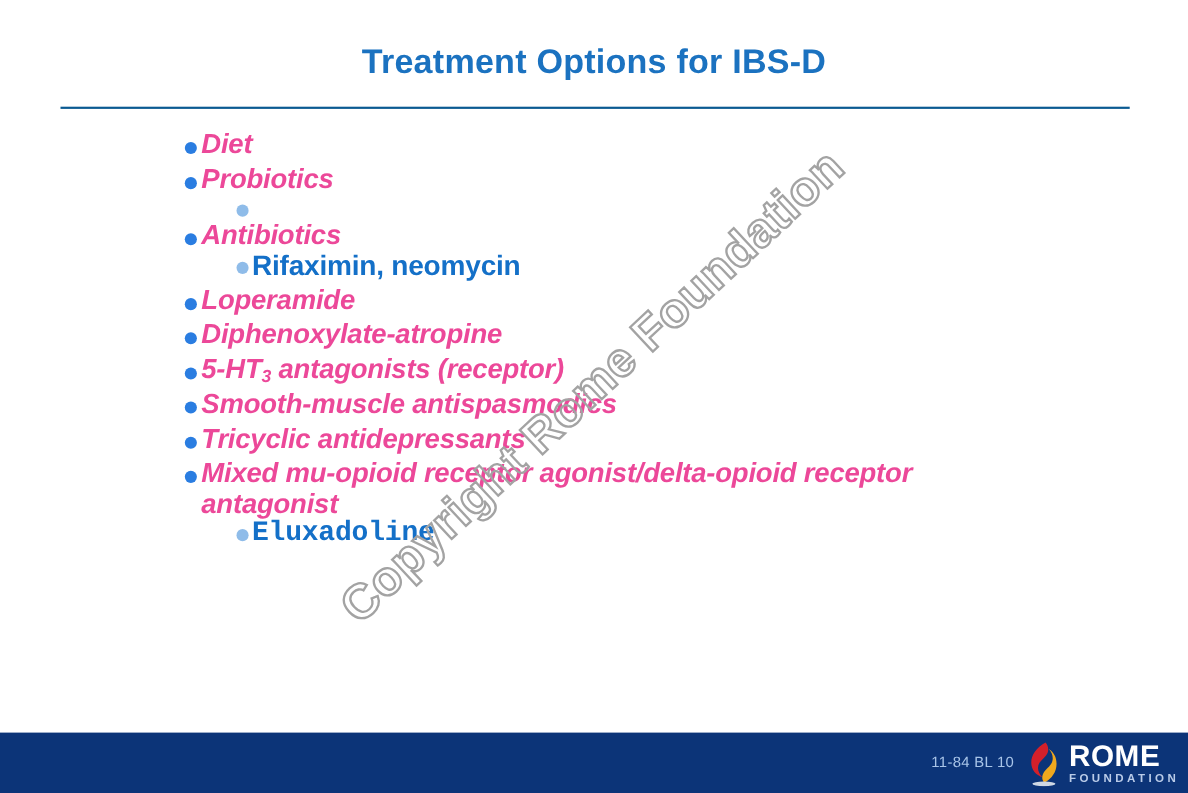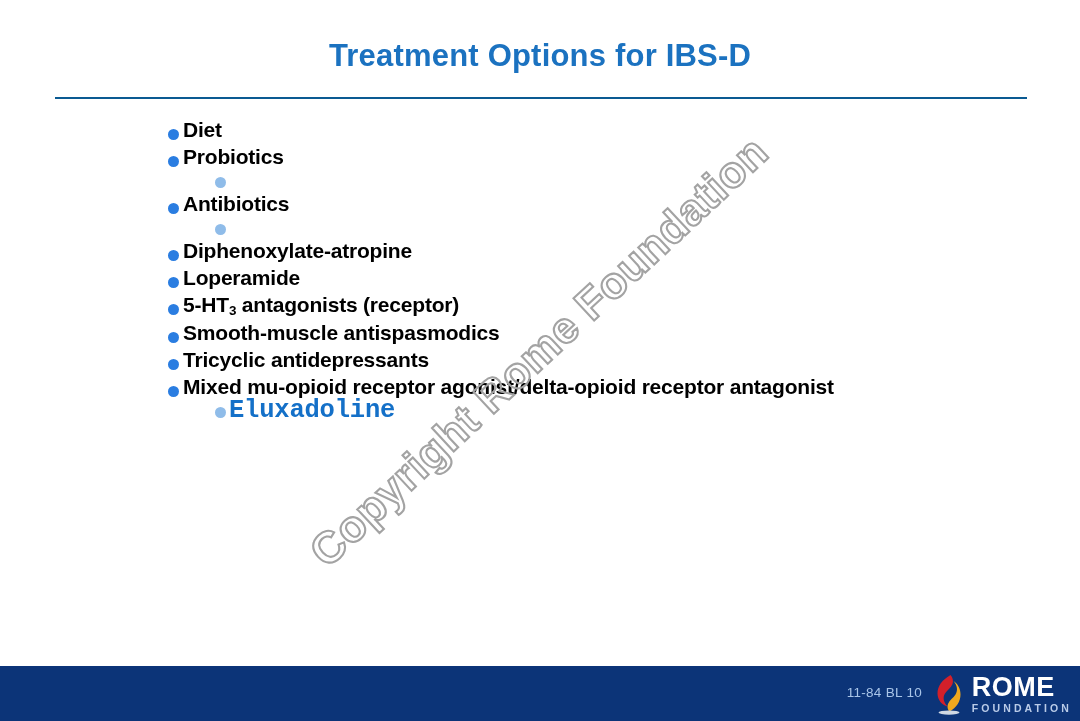--- a/index.html
+++ b/index.html
@@ -80,23 +80,24 @@
     height: 11px;
     background: #8fbce9;
     margin-top: 10px;
     margin-right: 3px;
   }
   .bullet-text {
     font-weight: bold;
     line-height: 1.10;
   }
   .lvl1 .bullet-text {
-    font-size: 21px;
-    color: #000000;
+    font-size: 25px;
+    color: #ec4899;
     letter-spacing: -0.2px;
+    font-style: italic;
   }
   .lvl2 .bullet-text {
     font-size: 25.5px;
     color: #1470c8;
     letter-spacing: -0.2px;
   }
   .bullet-text.italic {
     font-style: italic;
   }
   .bullet-text sub {
@@ -208,30 +209,31 @@
       <span class="dot"></span>
     </div>
 
     <div class="bullet-row lvl1 spaced-lvl1">
       <span class="dot"></span>
       <span class="bullet-text">Antibiotics</span>
     </div>
 
     <div class="bullet-row lvl2">
       <span class="dot"></span>
+      <span class="bullet-text">Rifaximin, neomycin</span>
+    </div>
+
+    <div class="bullet-row lvl1 spaced-lvl1">
+      <span class="dot"></span>
+      <span class="bullet-text">Loperamide</span>
     </div>
 
     <div class="bullet-row lvl1 spaced-lvl1">
       <span class="dot"></span>
       <span class="bullet-text">Diphenoxylate-atropine</span>
-    </div>
-
-    <div class="bullet-row lvl1 spaced-lvl1">
-      <span class="dot"></span>
-      <span class="bullet-text">Loperamide</span>
     </div>
 
     <div class="bullet-row lvl1 spaced-lvl1">
       <span class="dot"></span>
       <span class="bullet-text"><span>5-HT</span><sub>3</sub><span> antagonists (receptor)</span></span>
     </div>
 
     <div class="bullet-row lvl1 spaced-lvl1">
       <span class="dot"></span>
       <span class="bullet-text">Smooth-muscle antispasmodics</span>

